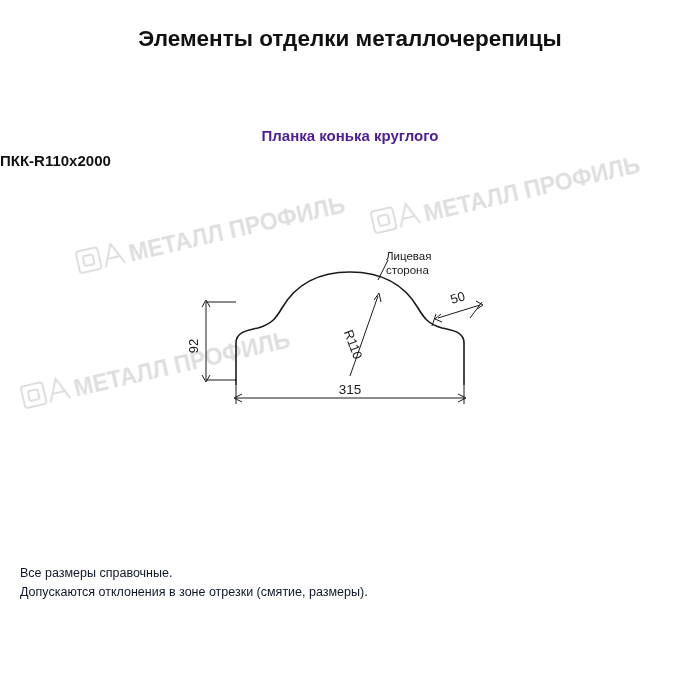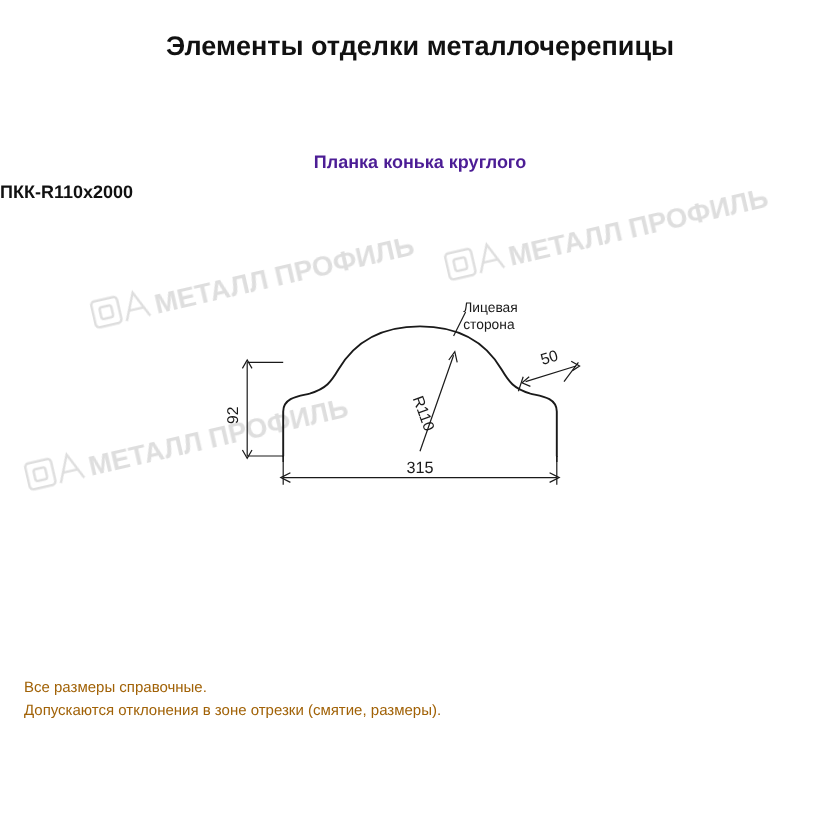--- a/index.html
+++ b/index.html
@@ -68,21 +68,21 @@
     height: 330px;
     pointer-events: none;
   }
   .footer {
     position: absolute;
     left: 20px;
     bottom: 18px;
     width: 660px;
     font-size: 12.5px;
     line-height: 19px;
-    color: #a16207;
+    color: #0f172a;
   }
   .footer div {
     white-space: nowrap;
   }
 </style>
 </head>
 <body>
 
 <div class="page">
 

